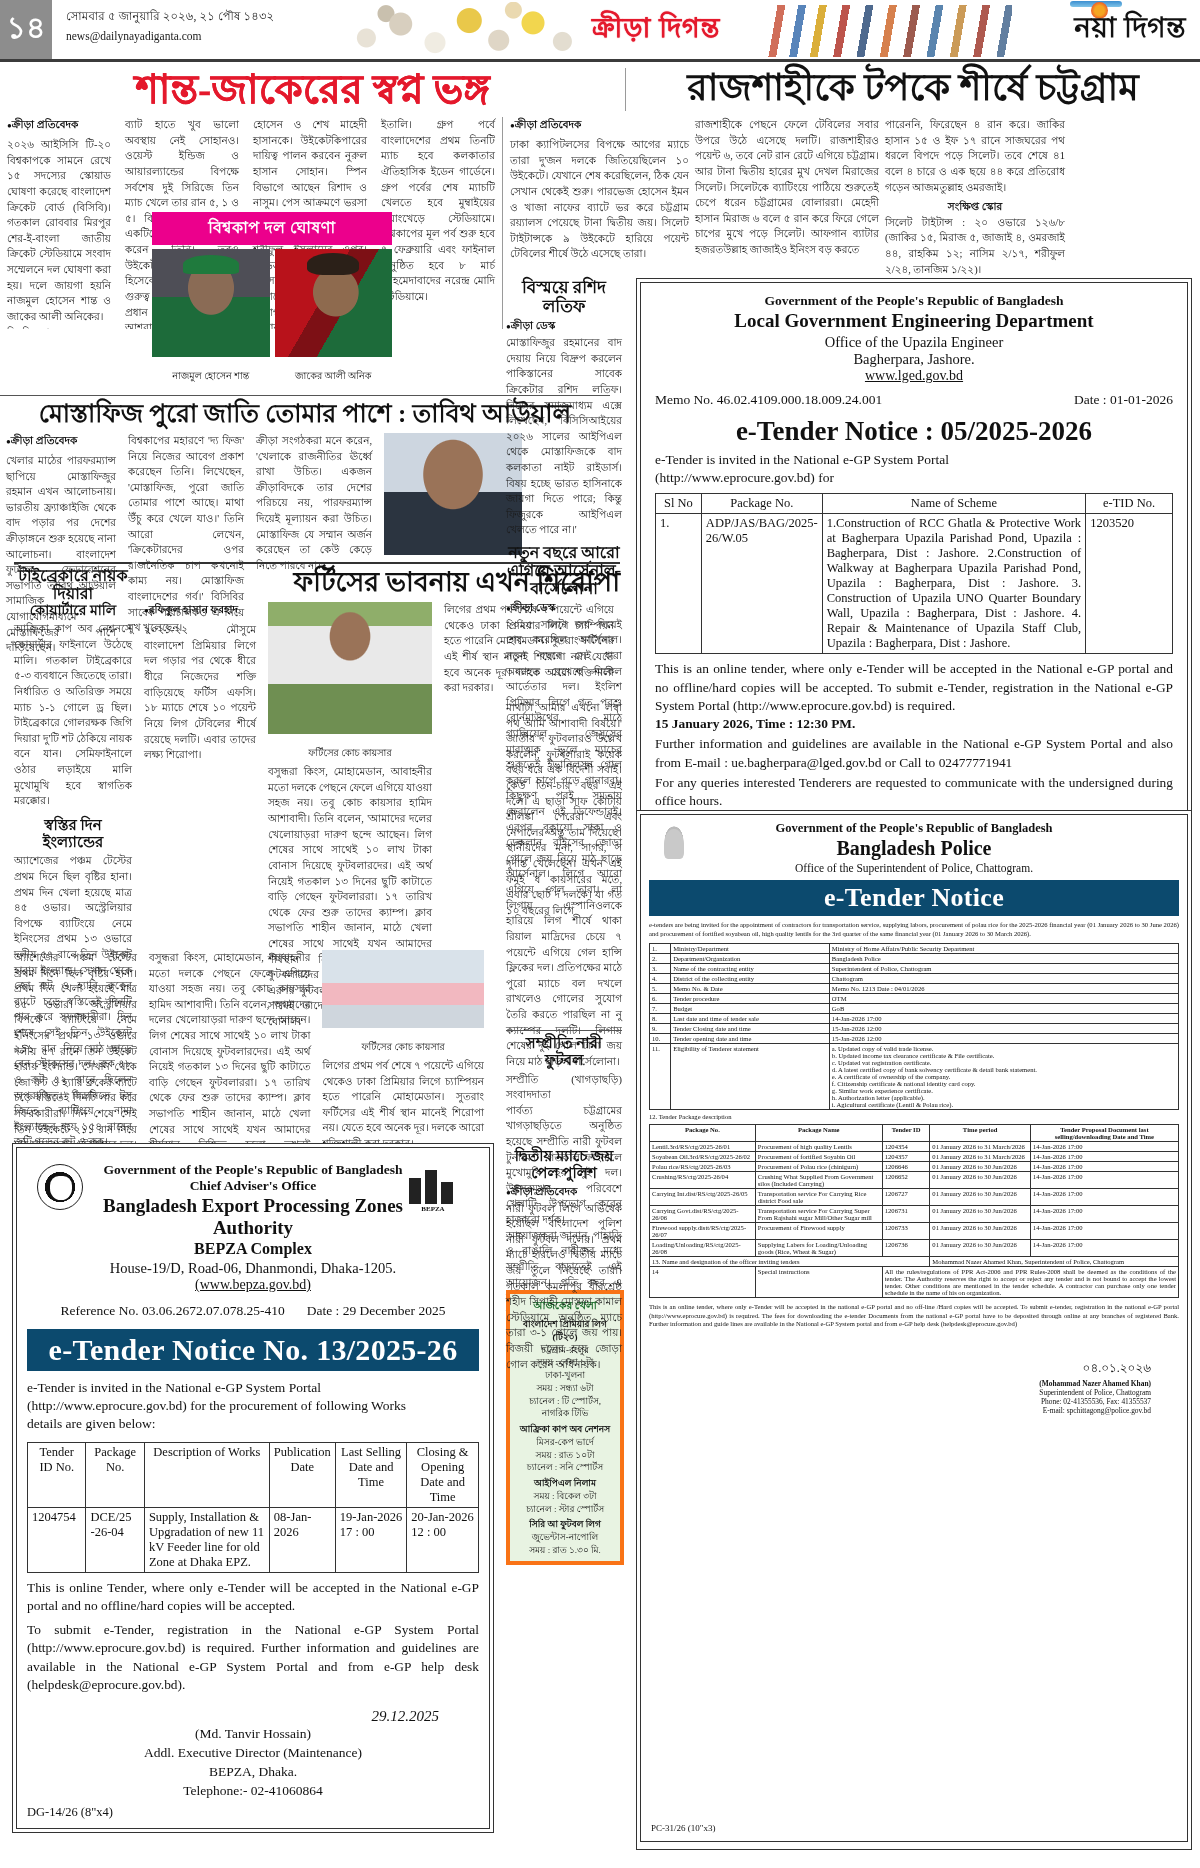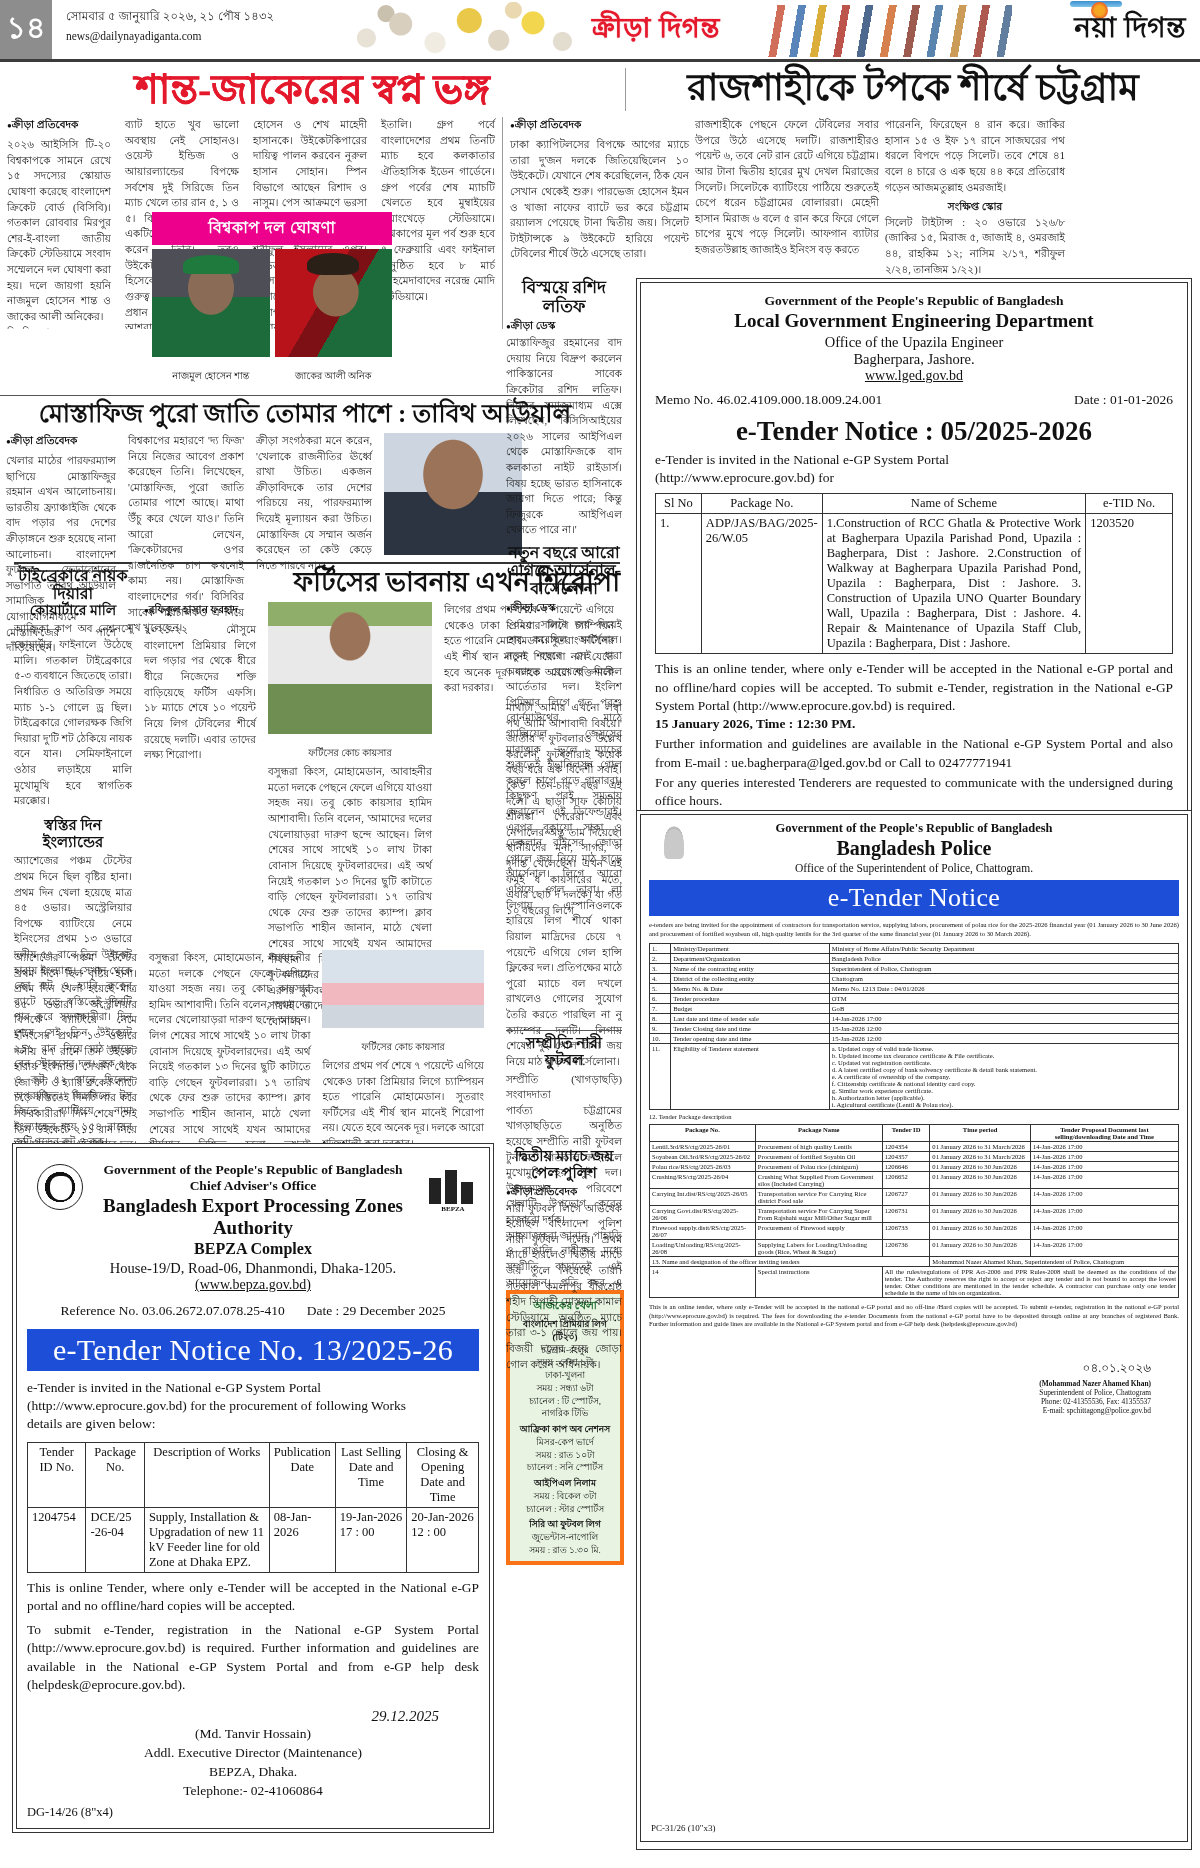--- a/index.html
+++ b/index.html
@@ -138,30 +138,30 @@
   
   .bepza-head { position:relative; padding:6px 44px 2px; }
   .emblem {
     position:absolute; left:10px; top:8px; width:46px; height:46px;
     border-radius:50%; border:1px solid #222;
     background:radial-gradient(circle,#111 0 48%, #fff 49% 100%);
   }
   .emblem:after{ content:""; position:absolute; left:12px; top:11px; width:22px; height:24px;
     background:#fff; border-radius:40% 40% 48% 48%; }
   .emblem2 {
-    position:absolute; right:0; top:10px; width:52px; height:44px;
+    position:absolute; right:20px; top:10px; width:52px; height:44px;
     background:linear-gradient(#fff,#fff);
     border:none;
   }
   .emblem2 .b1,.emblem2 .b2,.emblem2 .b3{ position:absolute; bottom:6px; width:12px; background:#222; }
   .emblem2 .b1{ left:2px; height:26px;} .emblem2 .b2{ left:18px; height:34px;} .emblem2 .b3{ left:34px; height:22px;}
   .emblem2 .lbl{ position:absolute; bottom:-3px; left:0; width:100%; text-align:center; font-size:7px; font-weight:bold;}
   .black-bar {
-    background:#1d4ed8; color:#fff; text-align:center;
-    font-weight:normal; font-size:30px; padding:4px 0; margin:10px 0 8px;
+    background:#0c4a6e; color:#fff; text-align:center;
+    font-weight:bold; font-size:30px; padding:4px 0; margin:10px 0 8px;
     letter-spacing:.3px;
   }
   .black-bar-sm { font-size:26px; padding:3px 0; }
   .sig-script { text-align:right; font-size:15px; font-style:italic; padding-right:40px; }
 
   
   .police-emblem{
     position:absolute; left:14px; top:10px; width:38px; height:44px;
     background:radial-gradient(ellipse at 50% 35%, #bbb 0 34%, transparent 35%),
                linear-gradient(#fff,#fff);

